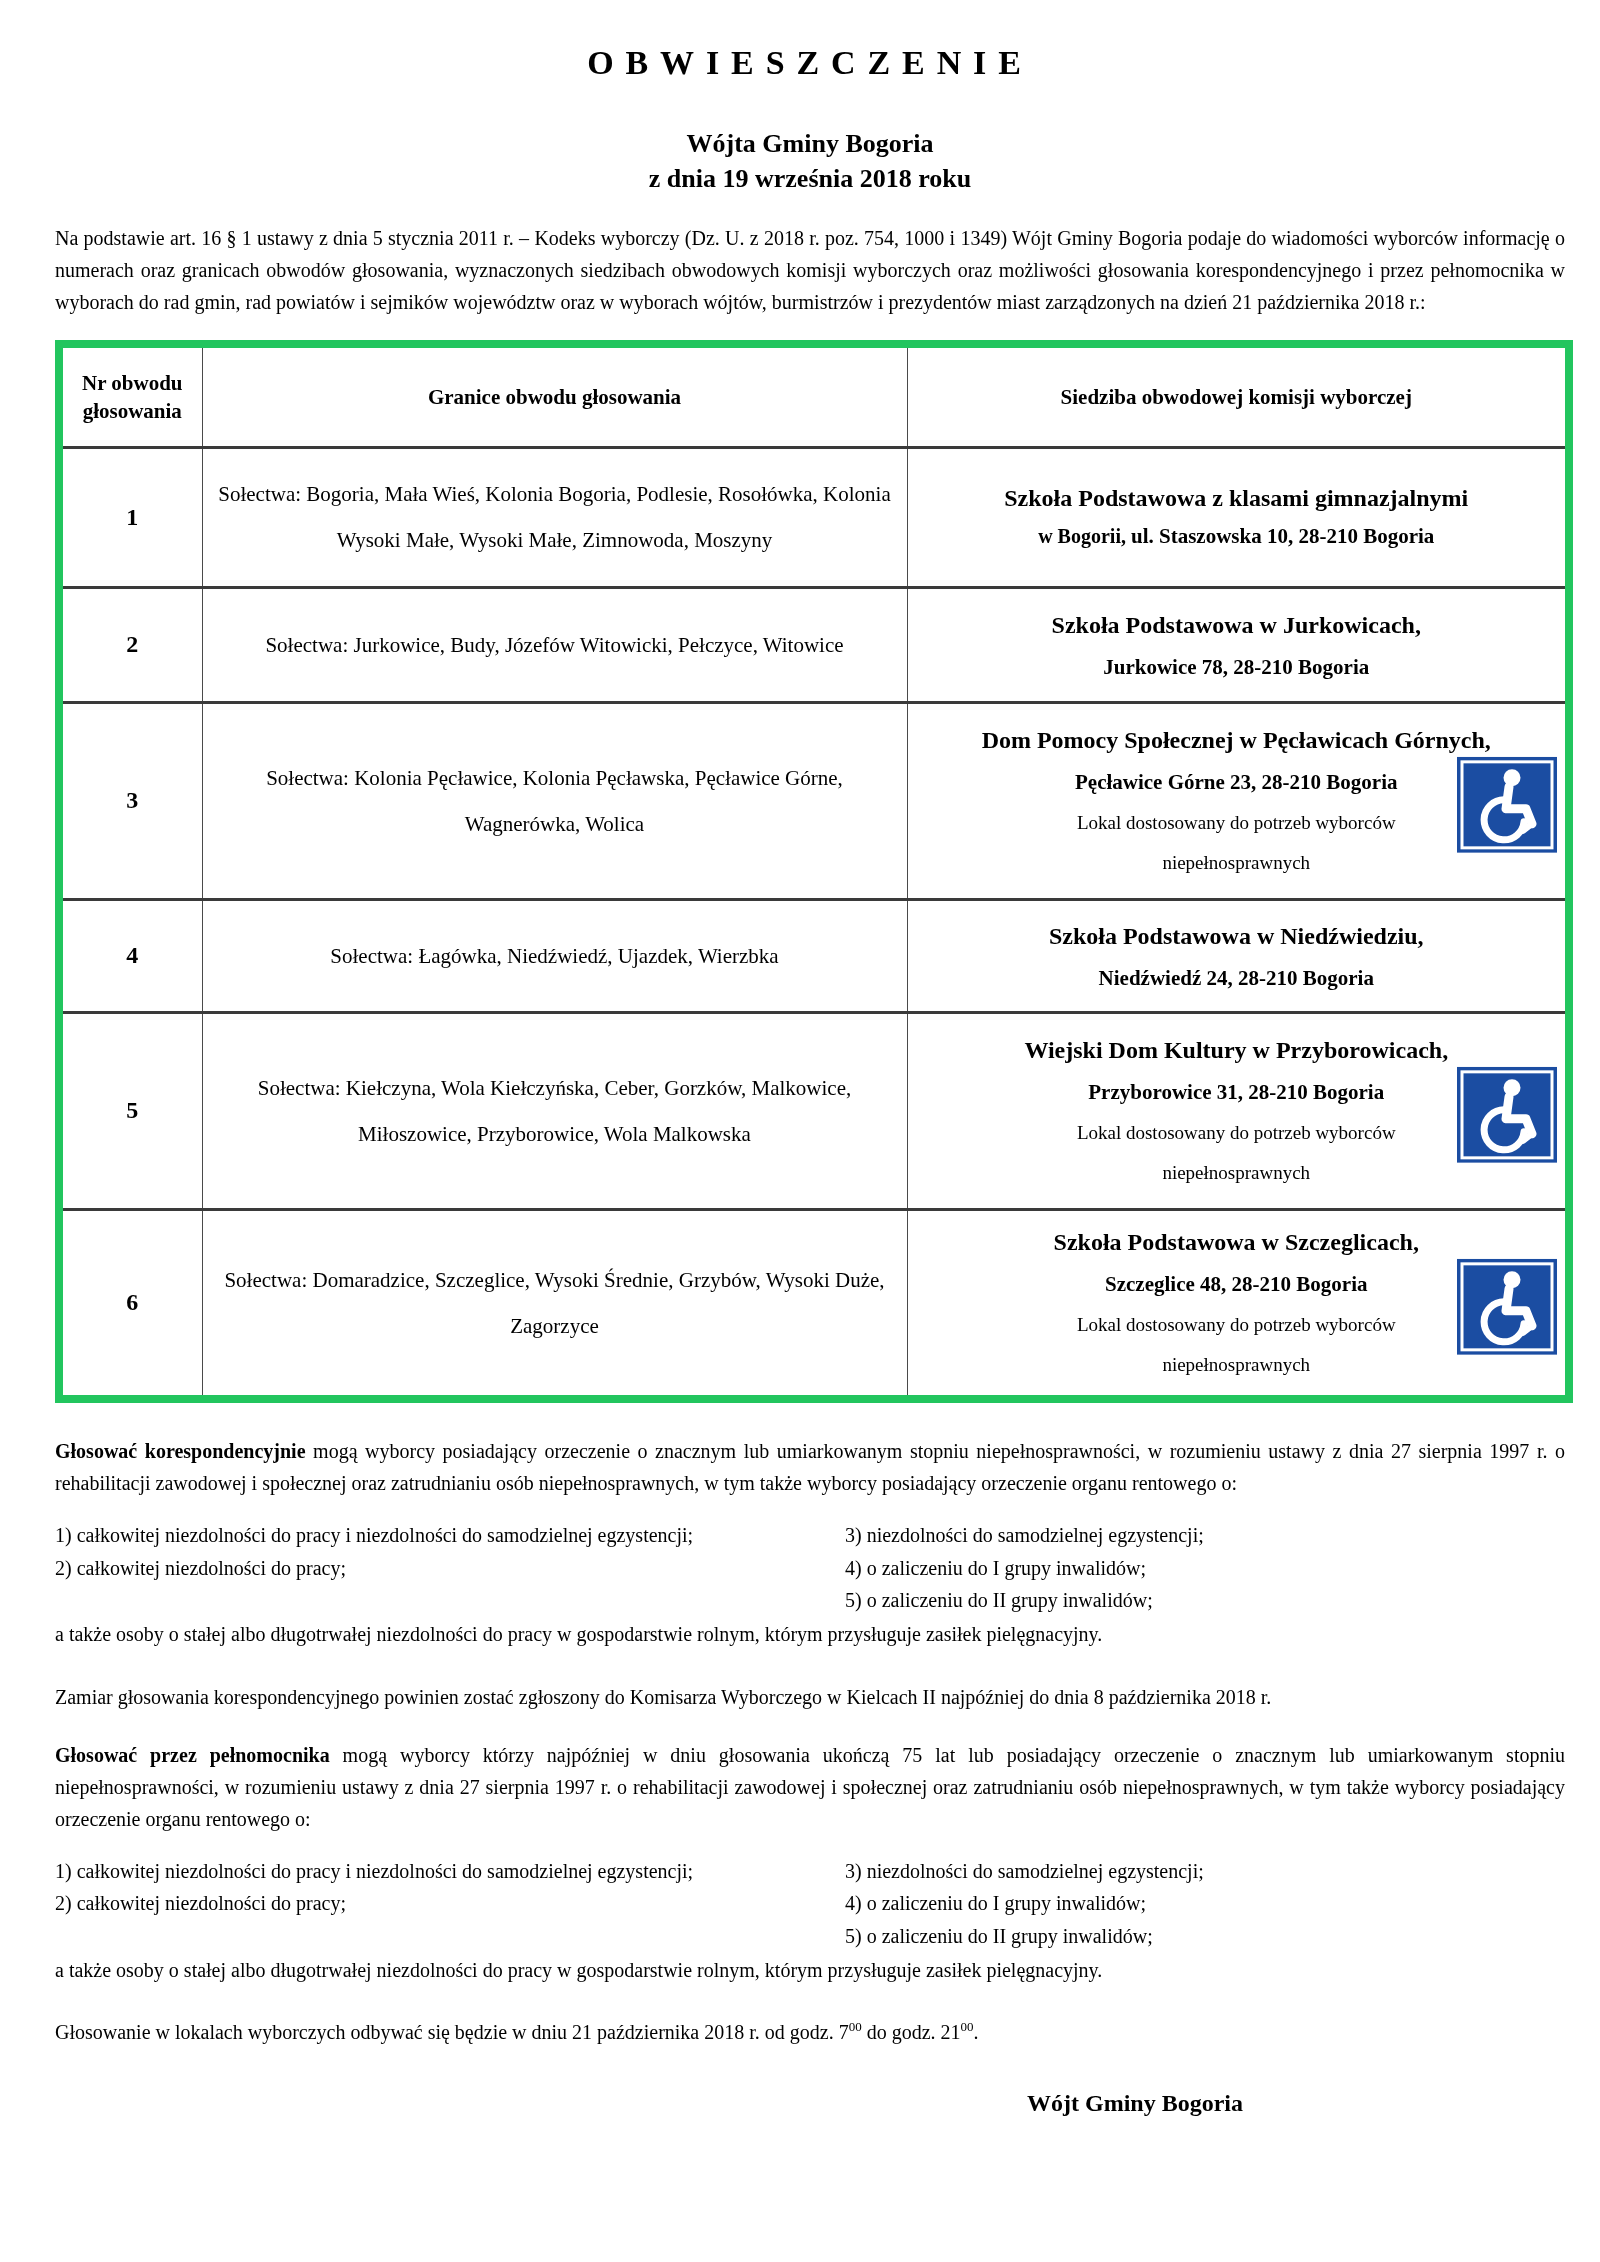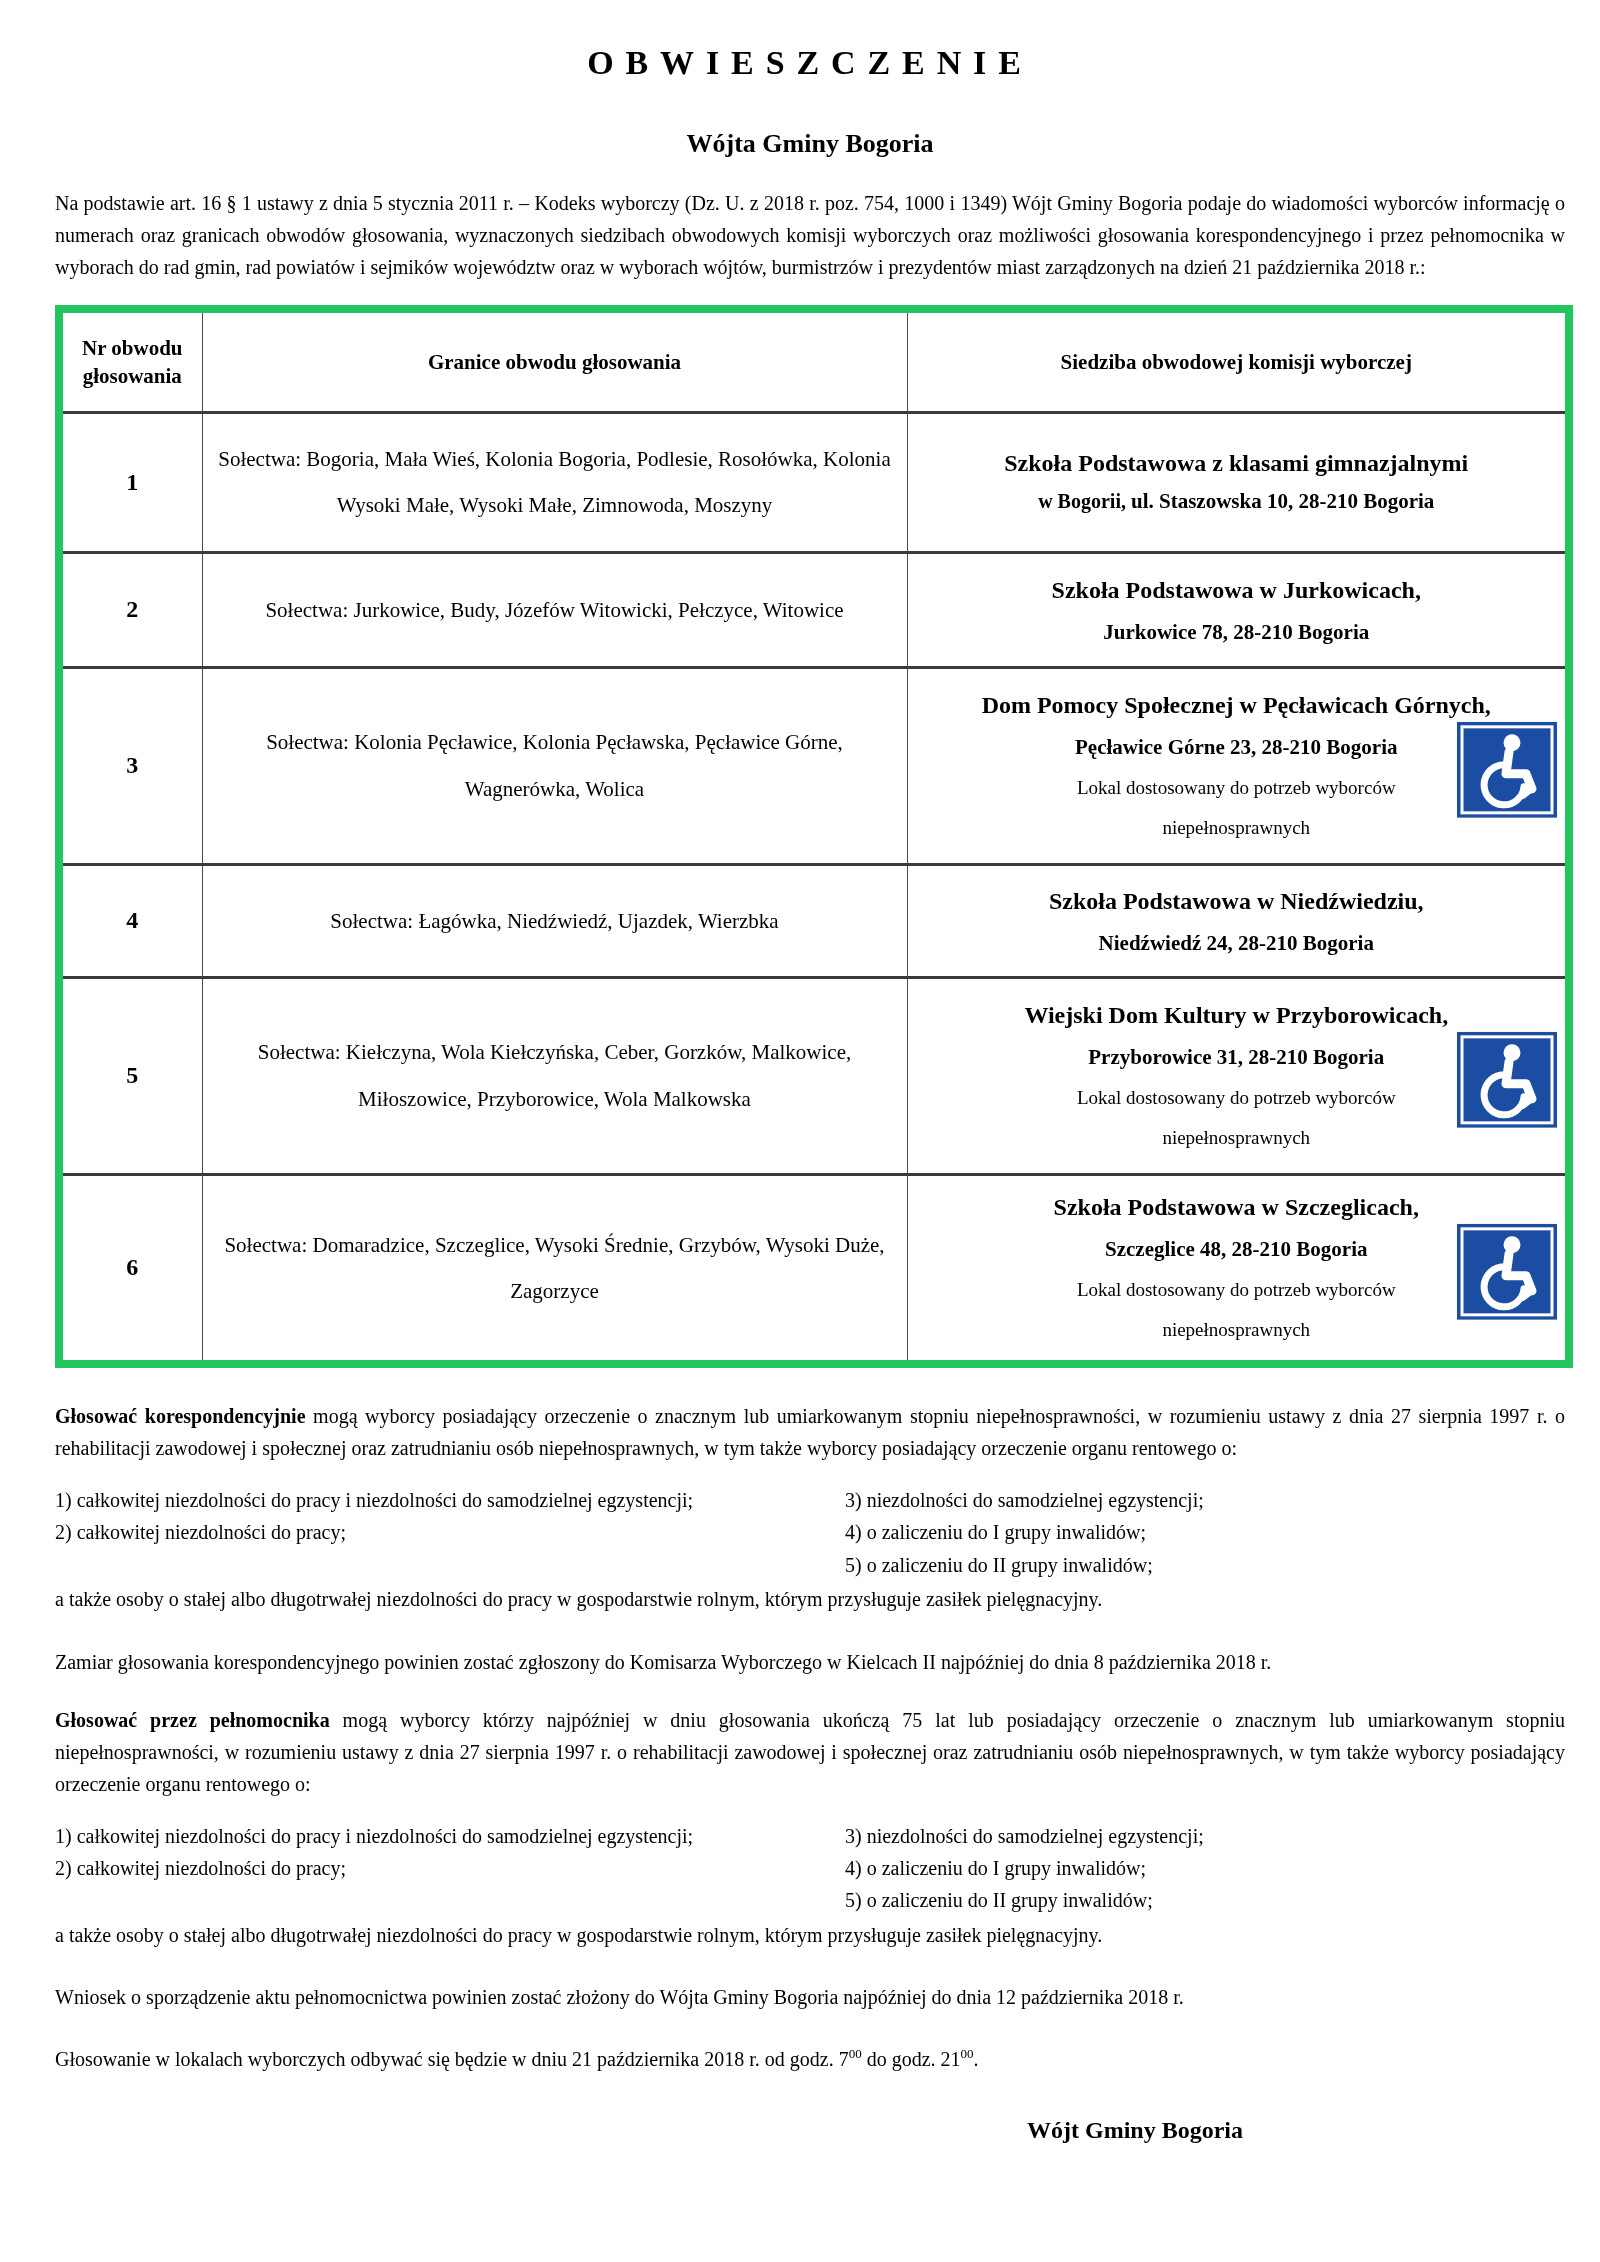--- a/index.html
+++ b/index.html
@@ -73,20 +73,21 @@
   .sig-name{font-weight:bold;font-size:26px;margin-top:52px;}
 </style>
 </head>
 <body>
 
 <div class="page">
 
   <div class="doc-title">OBWIESZCZENIE</div>
   <div class="doc-sub">
     <div>Wójta Gminy Bogoria</div>
+    <div>z dnia 19 września 2018 roku</div>
   </div>
 
   <p class="intro">Na podstawie art. 16 § 1 ustawy z dnia 5 stycznia 2011 r. – Kodeks wyborczy (Dz. U. z 2018 r. poz. 754, 1000 i 1349) Wójt Gminy Bogoria podaje do wiadomości wyborców informację o numerach oraz granicach obwodów głosowania, wyznaczonych siedzibach obwodowych komisji wyborczych oraz możliwości głosowania korespondencyjnego i przez pełnomocnika w wyborach do rad gmin, rad powiatów i sejmików województw oraz w wyborach wójtów, burmistrzów i prezydentów miast zarządzonych na dzień 21 października 2018 r.:</p>
 
   <table class="obwody">
     <colgroup>
         <col class="c1">
         <col class="c2">
         <col class="c3">
       </colgroup>
@@ -208,21 +209,20 @@
       <div class="li">2) całkowitej niezdolności do pracy;</div>
     </div>
     <div class="col-right">
       <div class="li">3) niezdolności do samodzielnej egzystencji;</div>
       <div class="li">4) o zaliczeniu do I grupy inwalidów;</div>
       <div class="li">5) o zaliczeniu do II grupy inwalidów;</div>
     </div>
   </div>
   <div class="after-list">a także osoby o stałej albo długotrwałej niezdolności do pracy w gospodarstwie rolnym, którym przysługuje zasiłek pielęgnacyjny.</div>
 
-  <p class="bold-para">Wniosek o sporządzenie aktu pełnomocnictwa powinien zostać złożony do Wójta Gminy Bogoria najpóźniej do dnia 12 października 2018 r.</p>
 
   <p class="bold-para"><span>Głosowanie w lokalach wyborczych odbywać się będzie w dniu 21 października 2018 r. od godz. 7</span><sup>00</sup><span> do godz. 21</span><sup>00</sup><span>.</span></p>
 
   <div class="signature">
     <div class="sig-role">Wójt Gminy Bogoria</div>
   </div>
 
 </div>
 
 </body></html>

